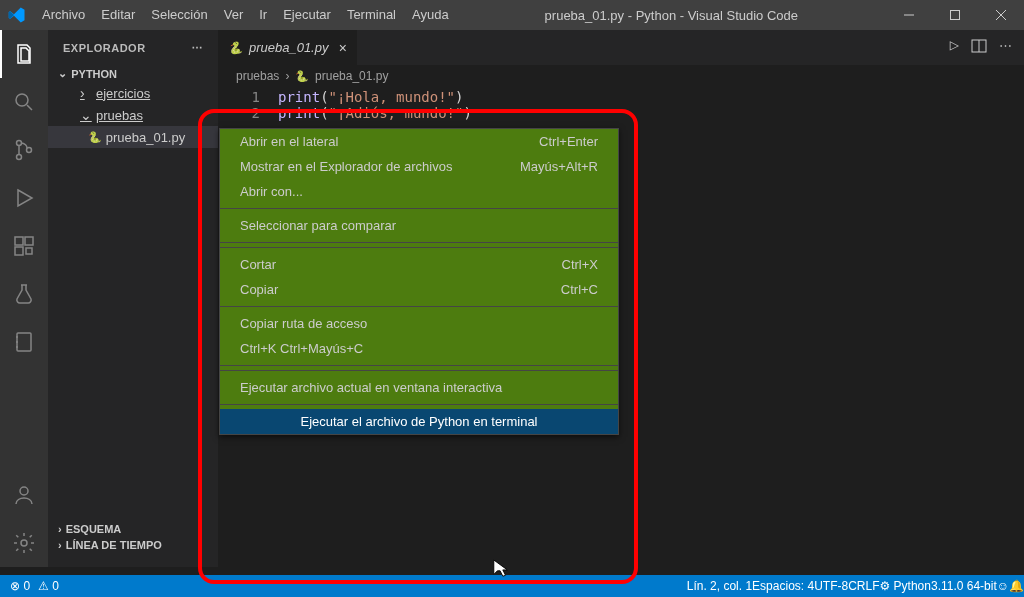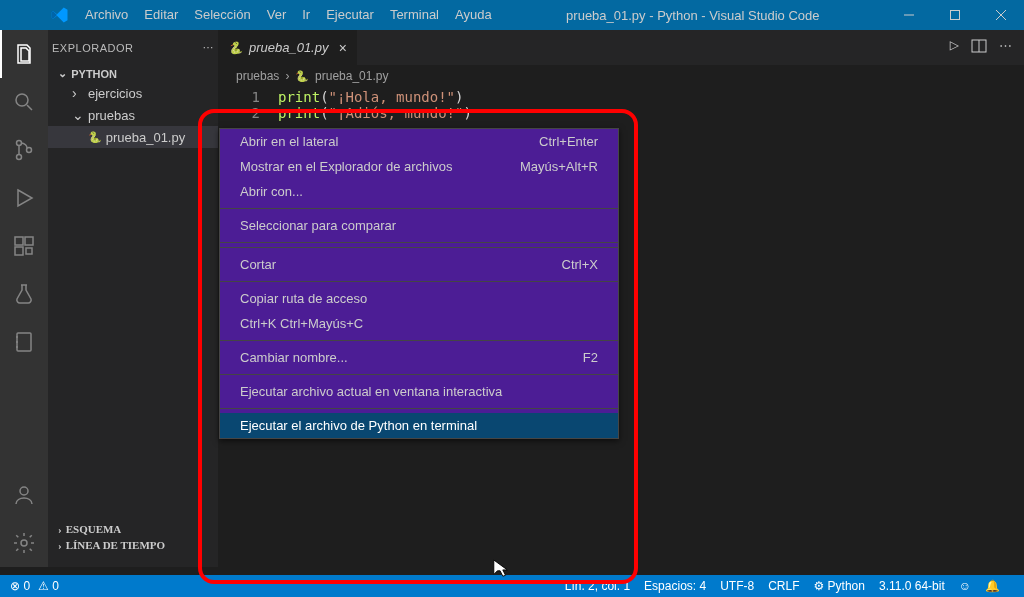--- a/index.html
+++ b/index.html
@@ -1,60 +1,60 @@
 <!DOCTYPE html>
 <html><head>
 <meta charset="utf-8">
 <style>
 * { margin:0; padding:0; box-sizing:border-box; }
 body { font-family:"Segoe UI",sans-serif; font-size:13px; background:#1e1e1e; color:#ccc; width:1024px; height:597px; overflow:hidden; position:relative; }
-.titlebar { height:30px; background:#0369a1; display:flex; align-items:center;padding-left:43px; }
+.titlebar { height:30px; background:#404040; display:flex; align-items:center; }
 .titlebar .vsicon { width:34px; display:flex; justify-content:center; }
 .titlebar .vsicon svg { width:18px; height:18px; }
 .menus { display:flex; gap:0; }
 .menus span { padding:0 8px; line-height:30px; cursor:default; }
 .title { flex:1; text-align:center; color:#ccc; }
 .winctrl { display:flex; }
 .winctrl div { width:46px; height:30px; display:flex; justify-content:center; align-items:center; color:#ccc; }
 .main { display:flex; height:537px; }
 .actbar { width:48px; background:#333; display:flex; flex-direction:column; align-items:center; }
 .actbar .ai { width:48px; height:48px; display:flex; align-items:center; justify-content:center; color:#858585; }
 .actbar .ai.active { color:#fff; border-left:2px solid #fff; }
 .actbar .spacer { flex:1; }
 .sidebar { width:170px; background:#252526; }
-.side-head { display:flex; justify-content:space-between; align-items:center; padding:0 4px; height:35px; font-size:11px; color:#bbb; letter-spacing:0.5px; }
+.side-head { display:flex; justify-content:space-between; align-items:center; padding:0 15px; height:35px; font-size:11px; color:#bbb; letter-spacing:0.5px;font-weight:bold; }
 .side-sec { padding:2px 10px; font-size:11px; font-weight:700; color:#ccc; display:flex; align-items:center; gap:4px; }
 .tree { font-size:13px; }
 .tree .row { display:flex; align-items:center; height:22px; padding-left:12px; color:#ccc; gap:4px; }
-.tree .row.d1 { padding-left:24px; }
+.tree .row.d1 { padding-left:32px;text-decoration:underline; }
 .tree .row.d2 { padding-left:40px; }
 .tree .row.sel { background:#37373d; }
 .tree .chev { width:12px; font-size:14px; color:#ccc; }
 .tree .pyi { color:#f2c94c; font-size:11px; }
 .editor { flex:1; background:#1e1e1e; display:flex; flex-direction:column; }
 .tabs { height:35px; background:#252526; display:flex; align-items:center; }
 .tab { background:#1e1e1e; height:35px; display:flex; align-items:center; padding:0 10px; gap:6px; font-style:italic; }
 .tab .pyi { color:#519aba; font-size:12px; }
 .tab .cls { color:#ccc; font-size:14px; margin-left:4px; }
 .edactions { margin-left:auto; display:flex; gap:12px; padding-right:12px; color:#ccc; }
 .crumbs { height:22px; display:flex; align-items:center; padding:0 18px; font-size:12px; color:#a0a0a0; gap:6px; }
 .crumbs .pyi { color:#519aba; font-size:11px; }
 .code { padding:2px 0 0 0; font-family:Consolas,monospace; font-size:14px; }
 .cline { display:flex; }
 .cline .ln { width:60px; text-align:right; color:#858585; padding-right:18px; }
 .cline .tx { color:#d4d4d4; }
-.kw { color:#bef264; }
+.kw { color:#c4b5fd; }
 .pn { color:#d4d4d4; }
 .str { color:#ce9178; }
 .status { position:absolute; left:0; bottom:0; width:100%; height:22px; background:#007acc; color:#fff; display:flex; align-items:center; font-size:12px; }
 .status .sl { display:flex; align-items:center; gap:8px; padding-left:10px; }
-.status .sr { margin-left:auto; display:flex; gap:14px; padding-right:24px; align-items:center; }
-.ctx { position:absolute; left:219px; top:128px; width:400px; background:#4c1d95; box-shadow:0 2px 6px rgba(0,0,0,0.6); z-index:10; border:1px solid #454545; }
+.status .sr { margin-left:auto; display:flex; padding-right:0; align-items:center; }
+.ctx { position:absolute; left:219px; top:128px; width:400px; background:#4d7c0f; box-shadow:0 2px 6px rgba(0,0,0,0.6); z-index:10; border:1px solid #454545; }
 .ctx .item { display:flex; justify-content:space-between; padding:5px 20px; color:#ccc; }
-.ctx .item.hl { background:#094771; color:#fff; }
+.ctx .item.hl { background:#094771; color:#fff;justify-content:center; }
 .ctx .sep { height:1px; background:#454545; margin:4px 0; }
 .redbox { position:absolute; left:198px; top:109px; width:440px; height:475px; border:4px solid #ff0000; border-radius:16px; z-index:20; pointer-events:none; }
 .cursor { position:absolute; left:492px; top:558px; z-index:30; width:18px; height:22px; }
 .chevr::before { content:"›"; }
 .chevd::before { content:"⌄"; }
 .ptri { font-size:12px; }
 </style>
 </head>
 <body>
 
@@ -173,21 +173,21 @@
         </div>
       <div class="row d1">
           <span class="chev chevd"></span>
           <span>pruebas</span>
         </div>
       <div class="row d2 sel">
           <span class="pyi">🐍</span>
           <span>prueba_01.py</span>
         </div>
     </div>
-    <div style="position:absolute; bottom:44px; left:48px; width:170px;font-family:Liberation Serif, serif;">
+    <div style="position:absolute; bottom:44px; left:48px; width:170px;">
       <div class="side-sec">
           <span class="chev chevr"></span>
           <span>ESQUEMA</span>
         </div>
       <div class="side-sec">
           <span class="chev chevr"></span>
           <span>LÍNEA DE TIEMPO</span>
         </div>
     </div>
   </div>
@@ -242,32 +242,32 @@
   <div class="sep"></div>
   <div class="item">
       <span>Seleccionar para comparar</span>
     </div>
   <div class="sep"></div>
   <div class="sep"></div>
   <div class="item">
       <span>Cortar</span>
       <span>Ctrl+X</span>
     </div>
+  <div class="item">
+      <span>Copiar</span>
+      <span>Ctrl+C</span>
+    </div>
   <div class="sep"></div>
   <div class="item">
       <span>Copiar ruta de acceso</span>
     </div>
   <div class="item">
       <span>Ctrl+K Ctrl+Mayús+C</span>
     </div>
   <div class="sep"></div>
-  <div class="item">
-      <span>Cambiar nombre...</span>
-      <span>F2</span>
-    </div>
   <div class="sep"></div>
   <div class="item">
       <span>Ejecutar archivo actual en ventana interactiva</span>
     </div>
   <div class="sep"></div>
   <div class="item hl">
       <span>Ejecutar el archivo de Python en terminal</span>
     </div>
 </div>
 

